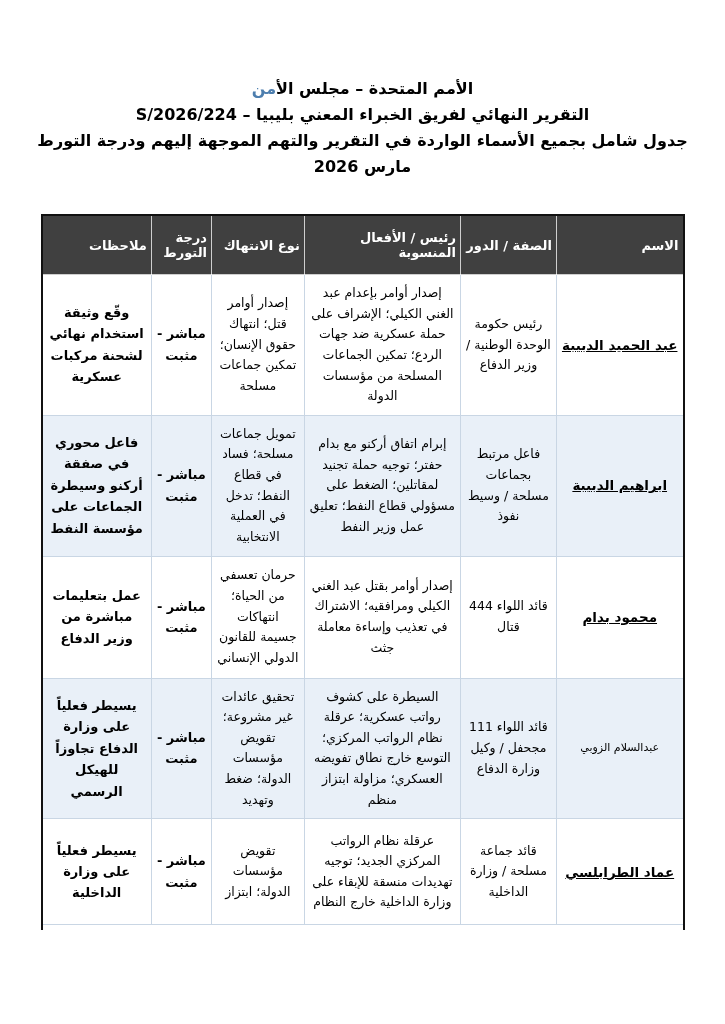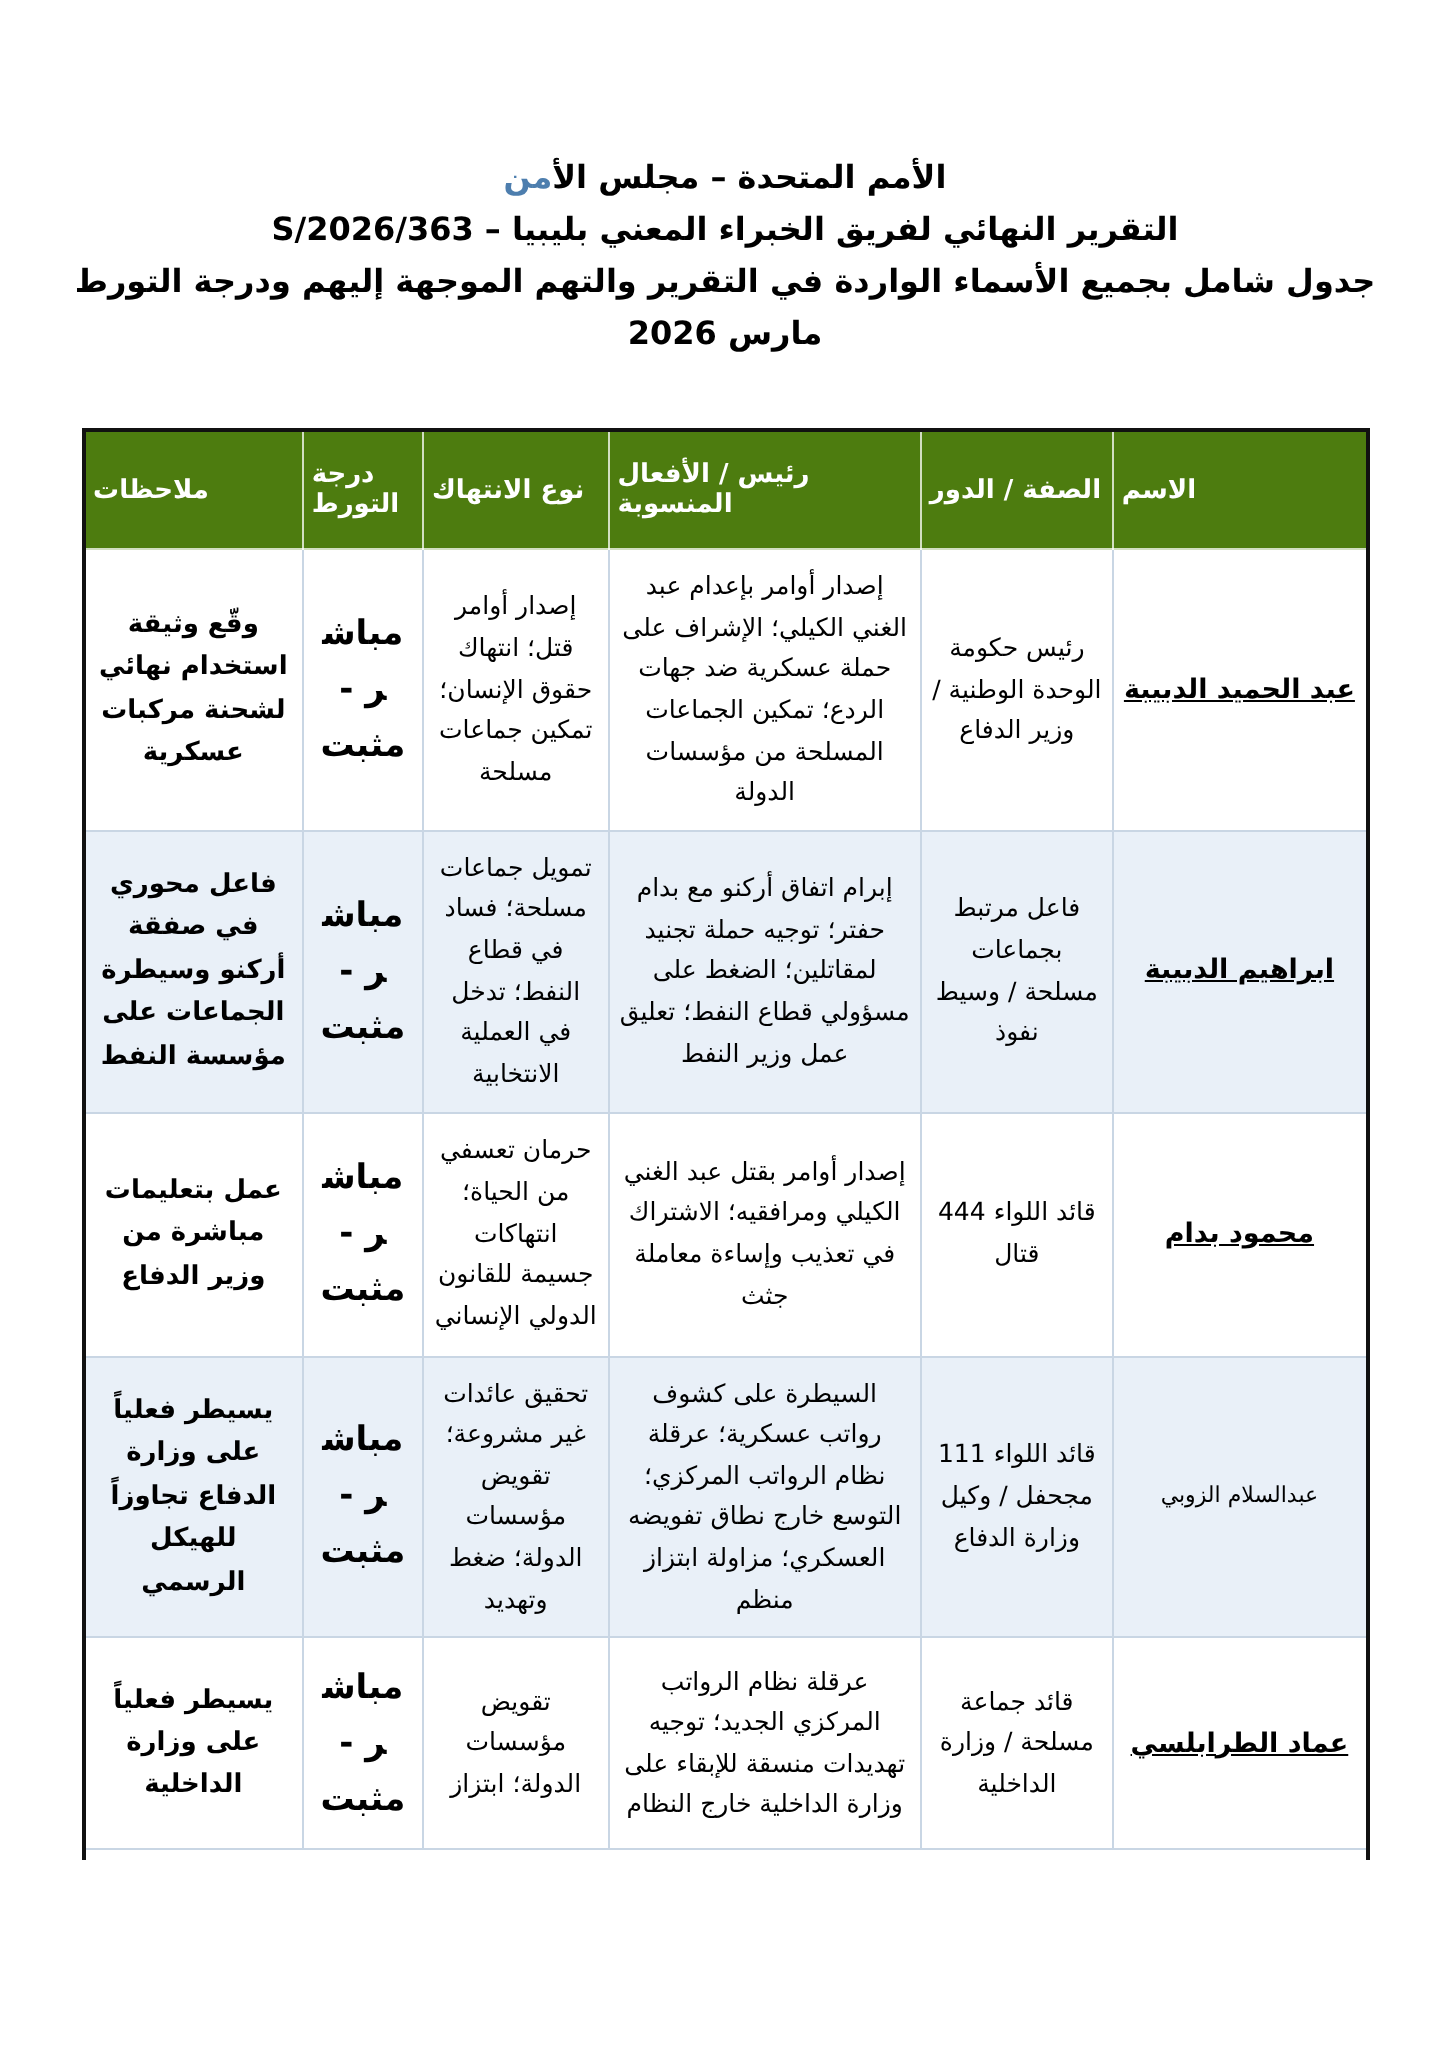--- a/index.html
+++ b/index.html
@@ -8,52 +8,52 @@
 
   
   .title-block{padding-top:76px;text-align:center;font-weight:bold;font-size:16px;line-height:26px;color:#000;}
   .t-line{white-space:nowrap;}
   .accent{color:#4d7eae;}
 
   
   .table-wrap{width:640px;margin:34px auto 0 auto;border:2px solid #111111;border-bottom:none;padding-bottom:5px;background:#fff;}
   table{width:100%;border-collapse:collapse;table-layout:fixed;}
   thead th{
-    background:#4d7c0f;color:#ffffff;font-weight:bold;font-size:13px;
-    height:54px;vertical-align:middle;text-align:left;padding:2px 4px;
+    background:#404040;color:#ffffff;font-weight:bold;font-size:13px;
+    height:54px;vertical-align:middle;text-align:right;padding:2px 4px;
     border:1px solid rgba(255,255,255,0.75);border-top:none;
   }
   thead tr th:first-child{border-right:none;}
   thead tr th:last-child{border-left:none;}
   tbody td{
     border:1px solid #c9d6e4;background:transparent;
     font-size:12.5px;line-height:1.65;text-align:center;vertical-align:middle;
     padding:8px 5px;word-wrap:break-word;
   }
   tbody tr td:first-child{border-right:none;}
   tbody tr td:last-child{border-left:none;}
   tbody tr:nth-child(even) td{background:#e9f0f8;}
   tbody tr:nth-child(1){height:135px;}
   tbody tr:nth-child(2){height:140px;}
   tbody tr:nth-child(3){height:122px;}
   tbody tr:nth-child(4){height:138px;}
   tbody tr:nth-child(5){height:106px;}
   td.name{font-weight:bold;text-decoration:underline;font-size:13.5px;}
   td.name.plain{font-weight:normal;text-decoration:none;font-size:11px;}
-  td.involve{font-weight:bold;font-size:17px;}
+  td.involve{font-weight:bold;font-size:13px;}
   td.notes{font-weight:bold;font-size:13px;margin-top:40px;}
 </style>
 </head>
 <body>
 
 <div class="page">
 
   <header class="title-block">
     <div class="t-line"><span>الأمم المتحدة – مجلس ال</span><span class="accent">أمن</span></div>
-    <div class="t-line">التقرير النهائي لفريق الخبراء المعني بليبيا – S/2026/363</div>
+    <div class="t-line">التقرير النهائي لفريق الخبراء المعني بليبيا – S/2026/224</div>
     <div class="t-line">جدول شامل بجميع الأسماء الواردة في التقرير والتهم الموجهة إليهم ودرجة التورط</div>
     <div class="t-line">مارس 2026</div>
   </header>
 
   <div class="table-wrap">
     <table>
       <colgroup>
         <col style="width:19.7%">
         <col style="width:15.0%">
         <col style="width:24.4%">

